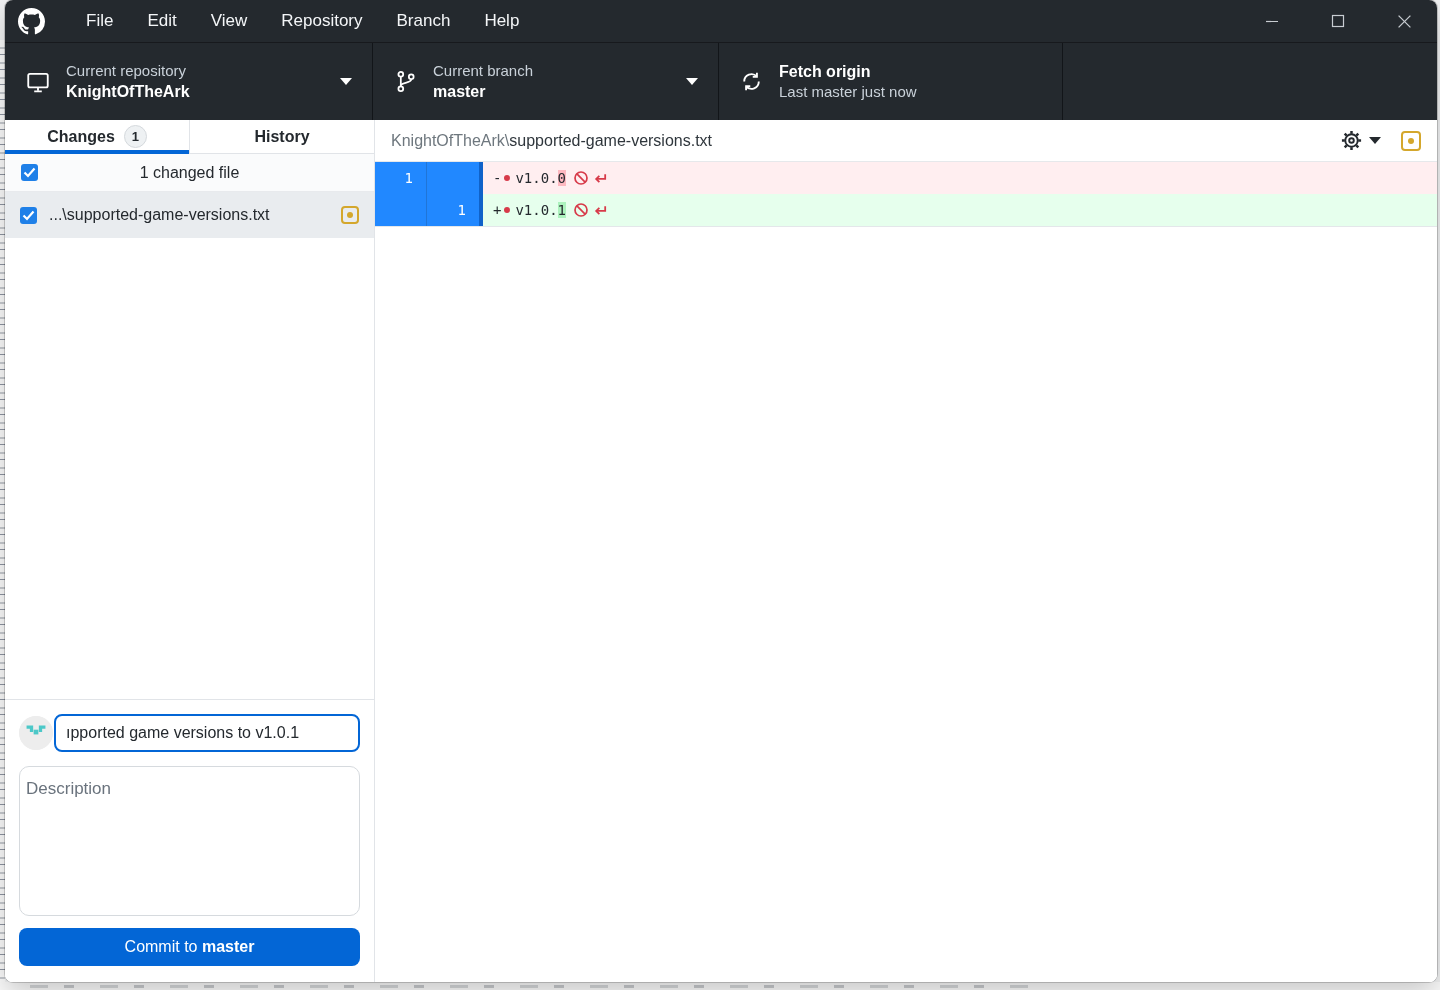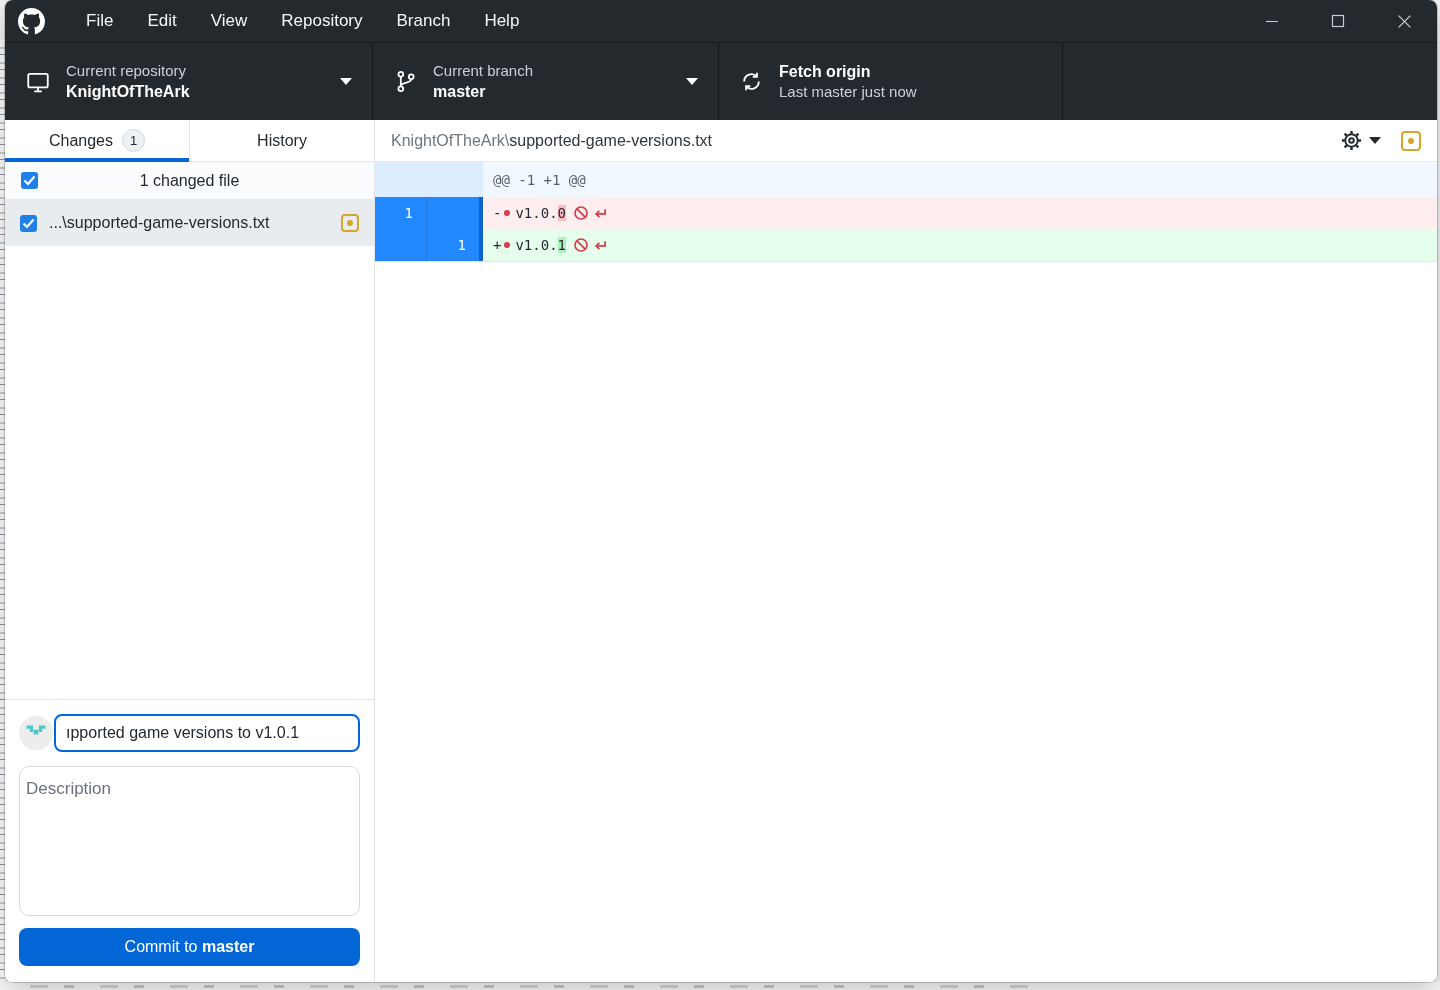--- a/index.html
+++ b/index.html
@@ -34,21 +34,21 @@
   .tb-icon { flex:none; margin-right:15px; }
   .tb-text { display:flex; flex-direction:column; line-height:1.35; }
   .tb-label { font-size:15px; color:#c9d1d9; }
   .tb-value { font-size:16px; font-weight:bold; color:#ffffff; }
   .tb-caret { margin-left:auto; width:0; height:0; border-left:6px solid transparent; border-right:6px solid transparent; border-top:7px solid #ffffff; }
 
   
   .main { flex:1; display:flex; min-height:0; background:#fff; }
   .sidebar { width:370px; flex:none; border-right:1px solid #e1e4e8; display:flex; flex-direction:column; background:#fff; }
 
-  .tabs { height:42px; display:flex; border-bottom:1px solid #e1e4e8; flex:none; }
+  .tabs { height:34px; display:flex; border-bottom:1px solid #e1e4e8; flex:none;font-weight:bold; }
   .tab { flex:1; display:flex; align-items:center; justify-content:center; font-size:16px; color:#24292e; position:relative; }
   .tab.first { border-right:1px solid #e1e4e8; }
   .tab.active .tab-bar { position:absolute; left:0; right:0; bottom:-1px; height:4px; background:#0366d6; }
   .tab-badge { margin-left:9px; min-width:23px; height:23px; padding:0 4px; border-radius:12px;
     background:#eef1f3; border:1px solid #d5d9dd; color:#24292e; font-size:13px;
     display:flex; align-items:center; justify-content:center; }
 
   .changes-header { height:38px; flex:none; position:relative; display:flex; align-items:center;
     padding:0 16px; background:#fafbfc; border-bottom:1px solid #e8eaed; }
   .changes-header .summary { position:absolute; left:0; right:0; text-align:center; font-size:16px; color:#24292e; }
@@ -260,26 +260,20 @@
                     <line x1="7" y1="17" x2="4.9" y2="19.1"></line>
                 </g>
               </svg>
               <span class="caret-dark"></span>
             </span>
             <span class="mod-badge" style="width:20px;height:20px;"></span>
           </span>
         </div>
 
         <div class="diff-table">
-          <div class="drow hunk">
-            <div class="gut"></div>
-            <div class="gut"></div>
-            <div class="strip"></div>
-            <div class="dcontent">@@ -1 +1 @@</div>
-          </div>
           <div class="drow line">
             <div class="gut">1</div>
             <div class="gut g2"></div>
             <div class="strip"></div>
             <div class="dcontent removed">
               <span>-</span>
               <span class="ws-dot"></span>
               <span>v1.0.</span>
               <span class="hl-del">0</span>
               <span class="eol-icons">

